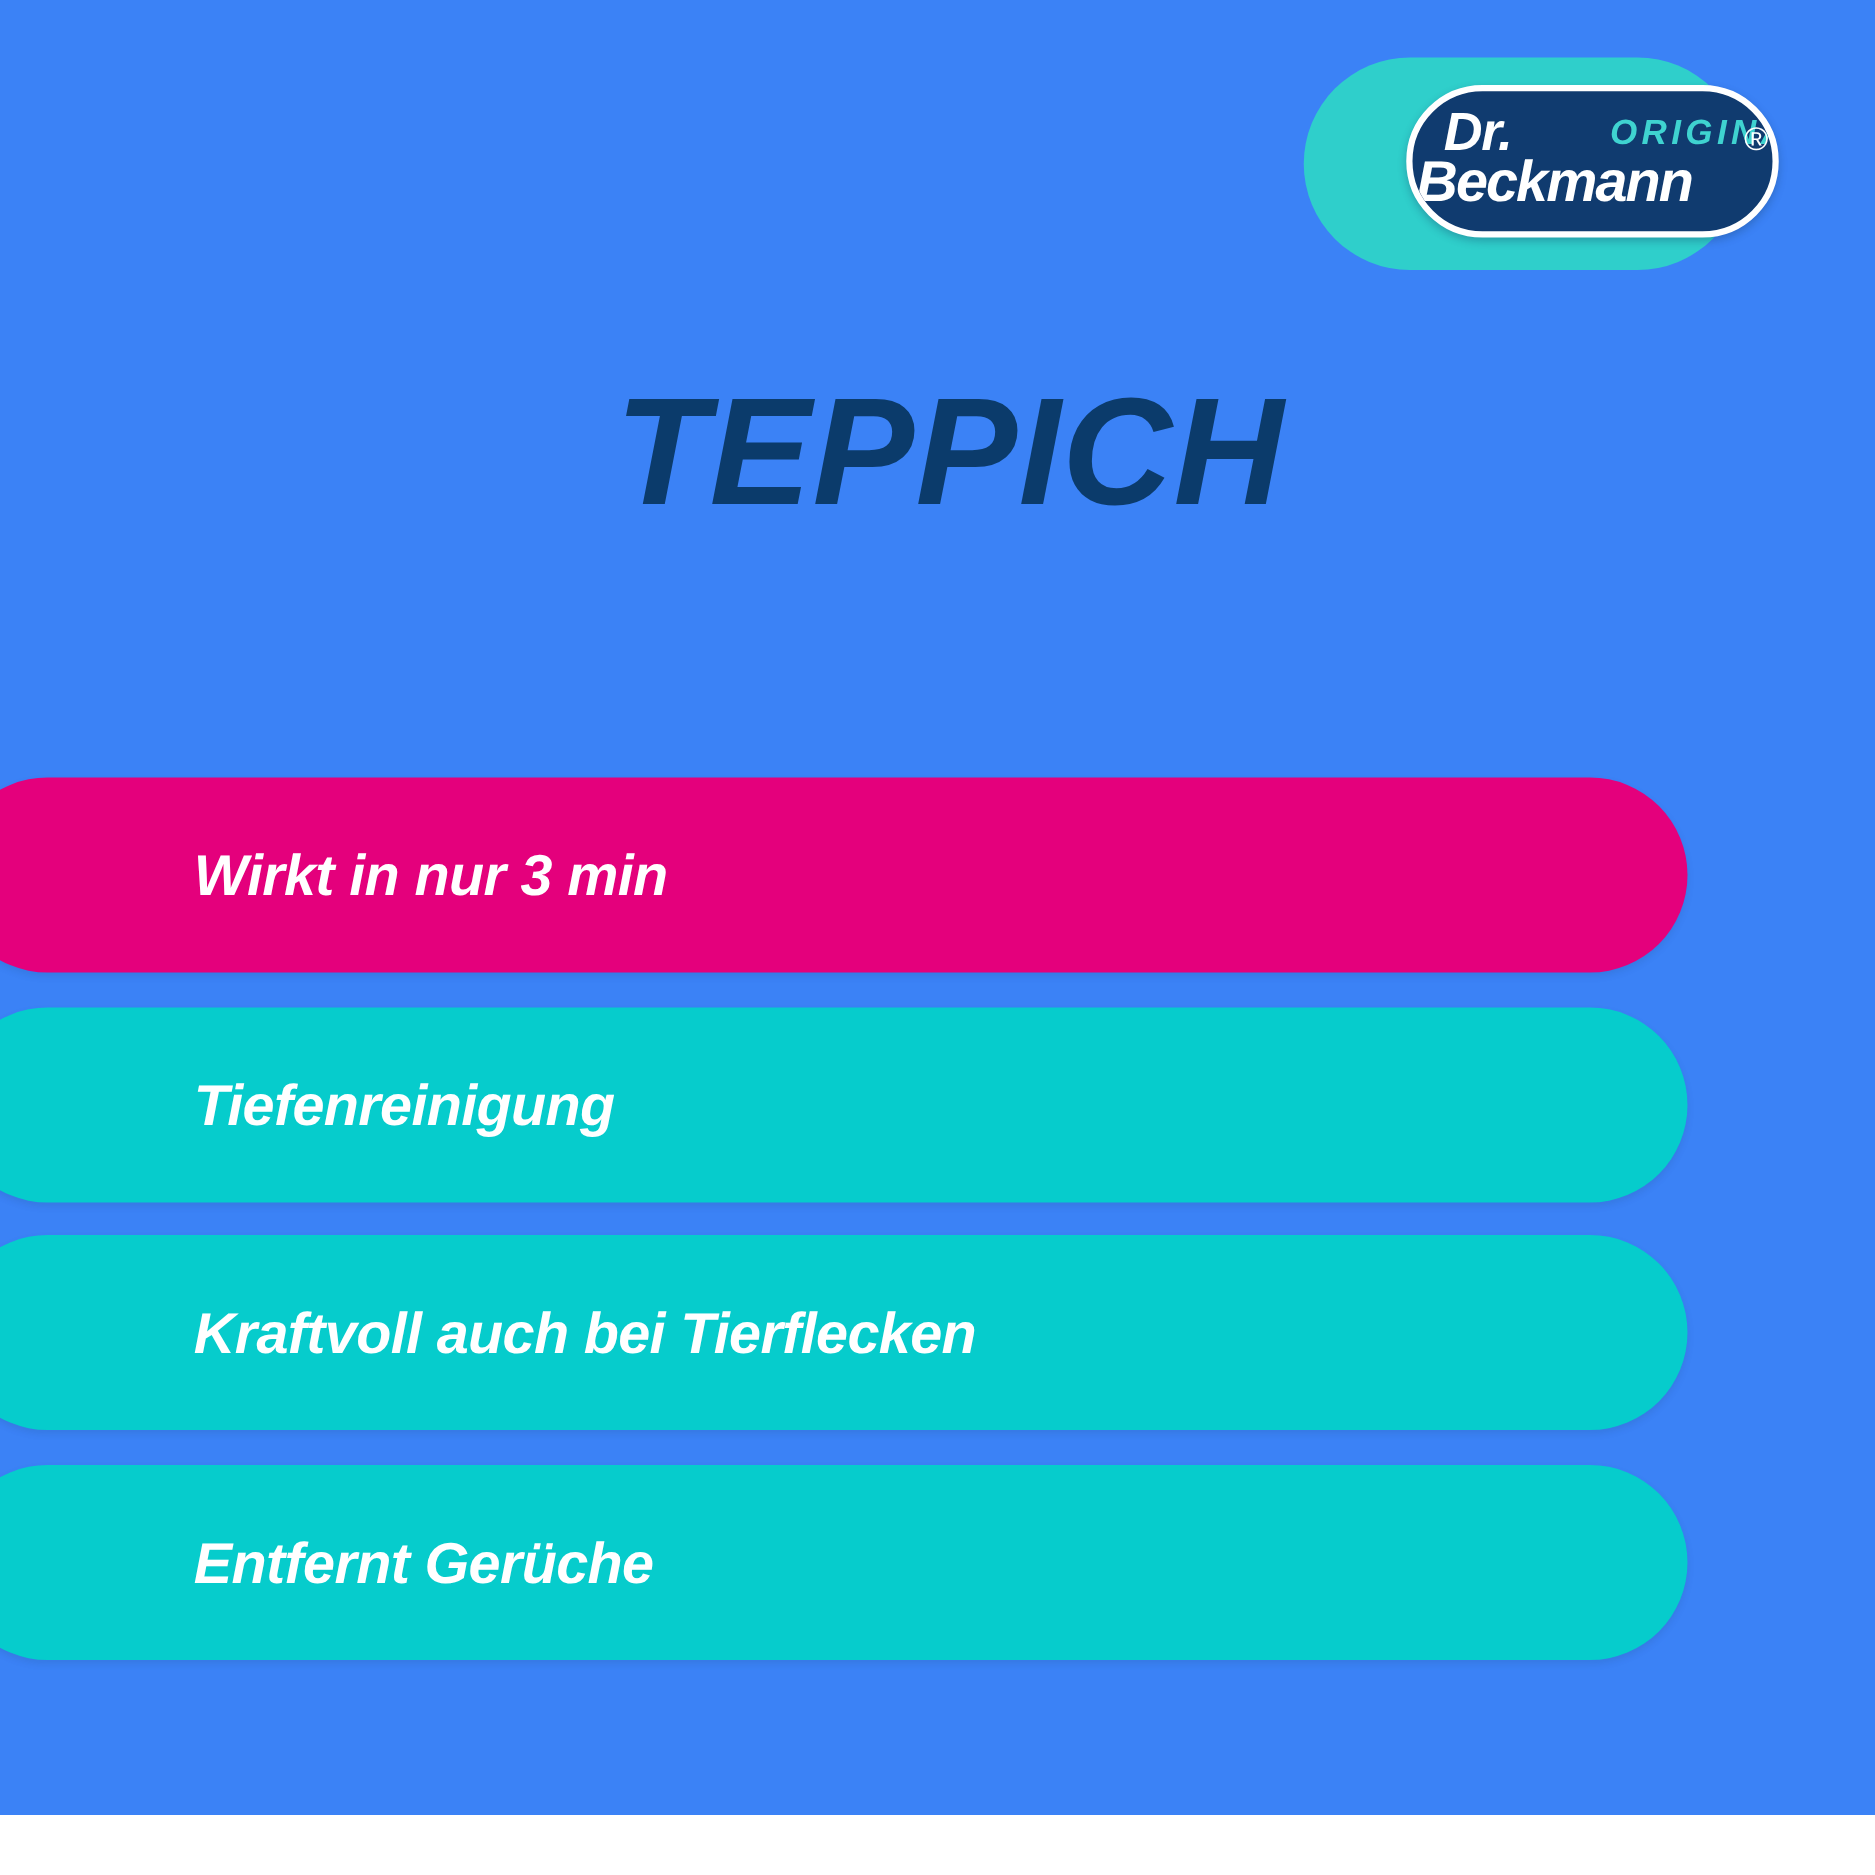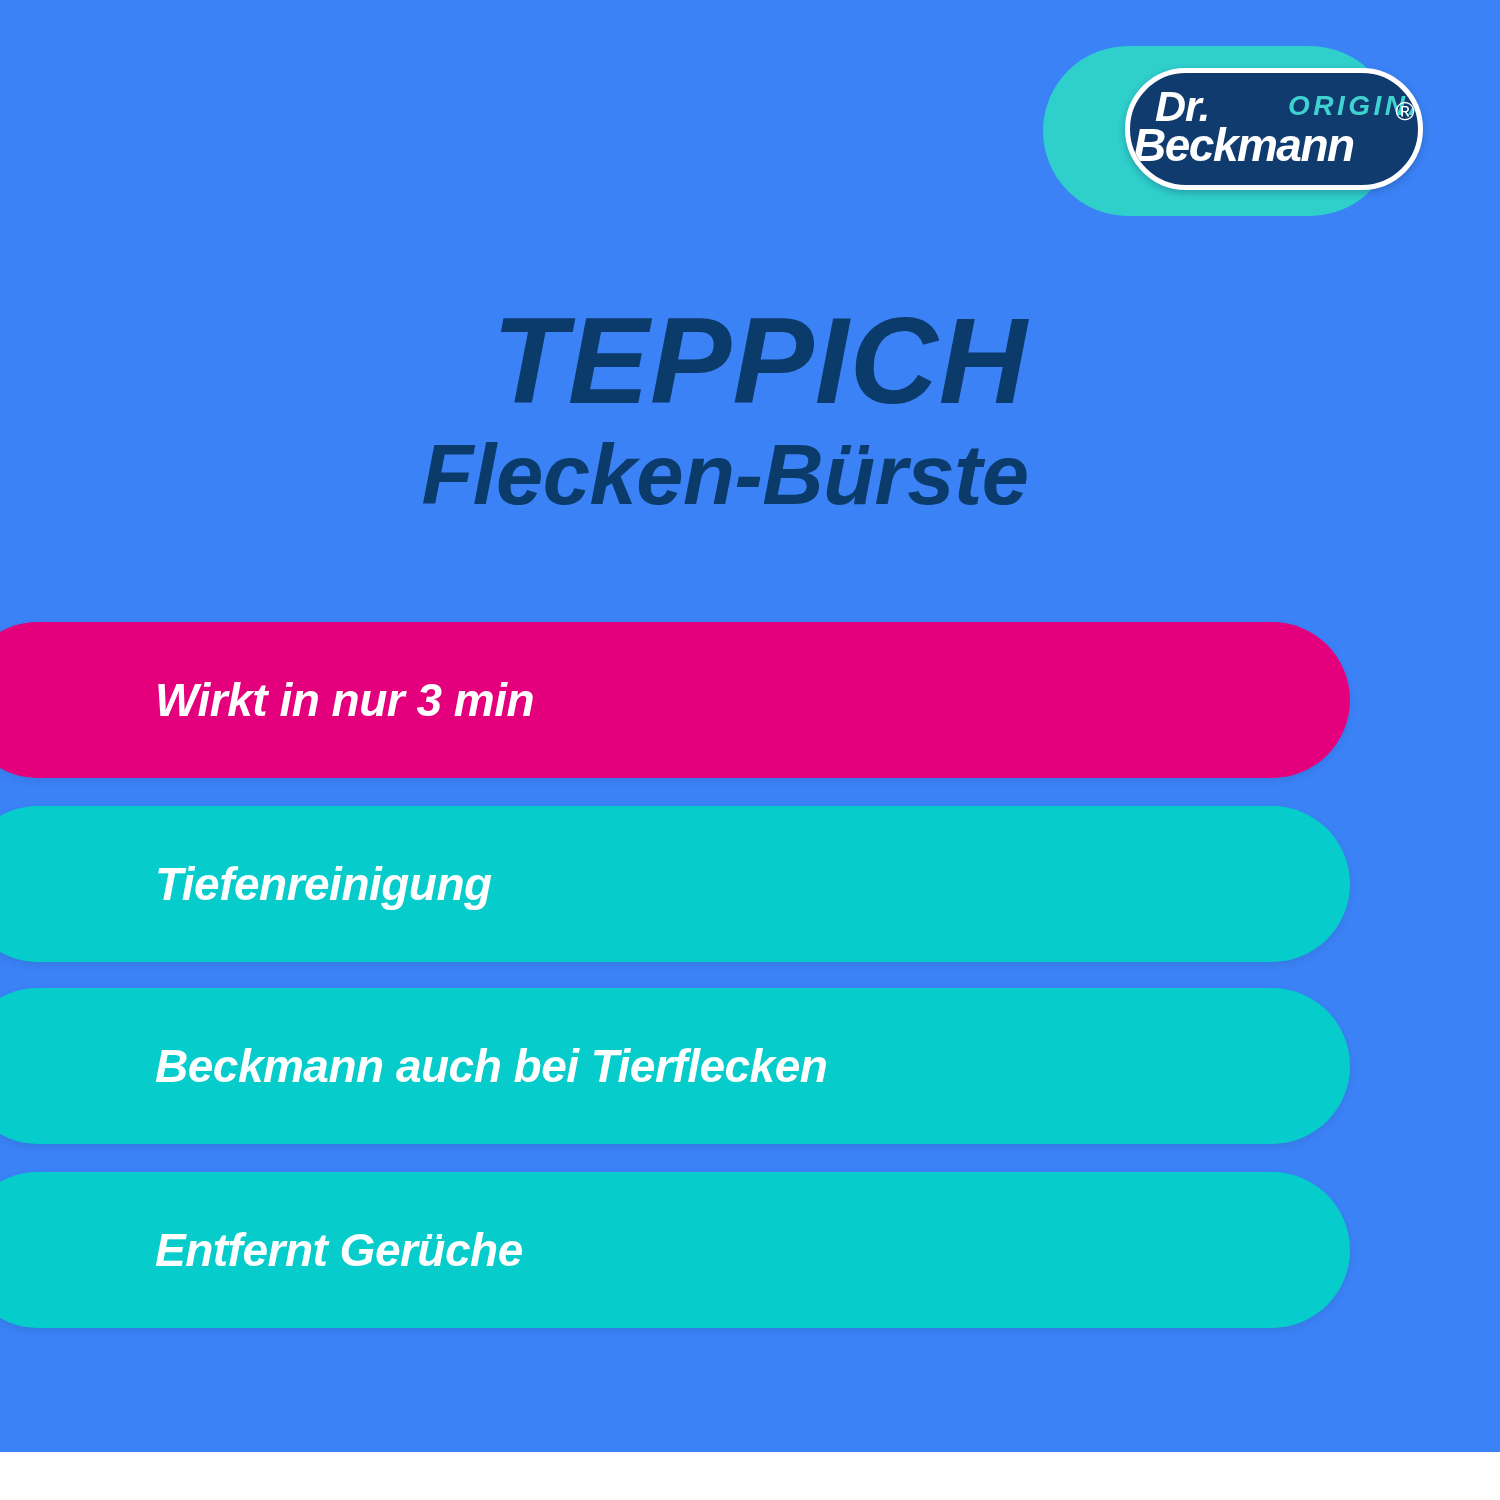--- a/index.html
+++ b/index.html
@@ -151,28 +151,27 @@
     <div id="logo-backdrop"></div>
     <div id="logo-badge">
       <span id="logo-dr">Dr.</span>
       <span id="logo-original">ORIGINAL</span>
       <span id="logo-reg">®</span>
       <span id="logo-beckmann">Beckmann</span>
     </div>
   </div>
 
   <div id="title">TEPPICH</div>
-  <div id="subtitle">Flecken-Bürste</div>
 
   <div class="bar" id="bar-0">
     <span class="bar-label">Wirkt in nur 3 min</span>
   </div>
   <div class="bar" id="bar-1">
     <span class="bar-label">Tiefenreinigung</span>
   </div>
   <div class="bar" id="bar-2">
-    <span class="bar-label">Beckmann auch bei Tierflecken</span>
+    <span class="bar-label">Kraftvoll auch bei Tierflecken</span>
   </div>
   <div class="bar" id="bar-3">
     <span class="bar-label">Entfernt Gerüche</span>
   </div>
 
 </div>
 
 </body></html>

